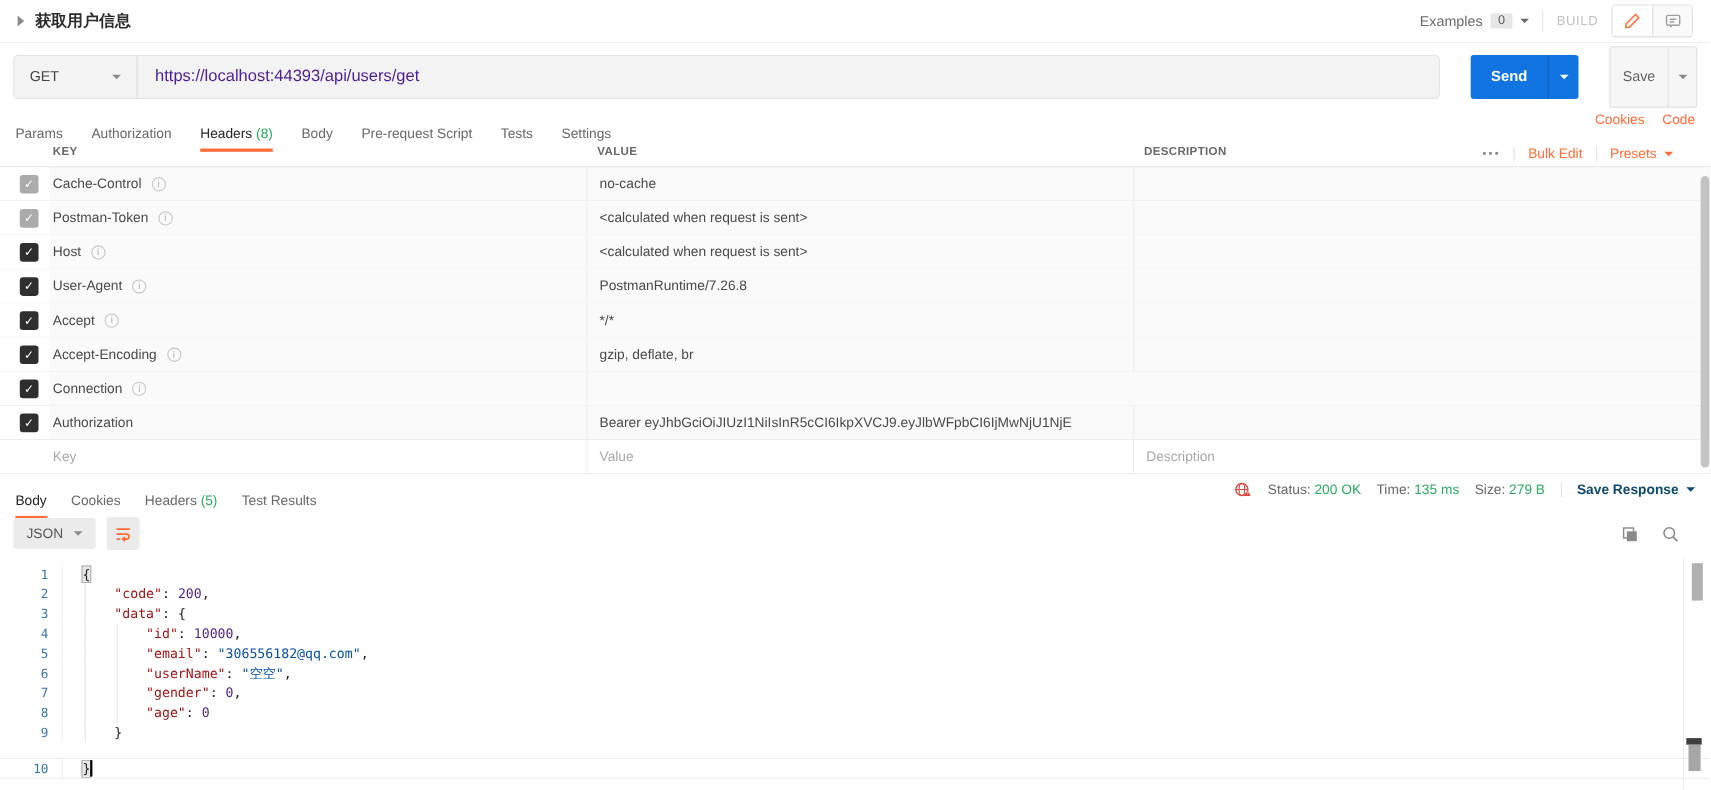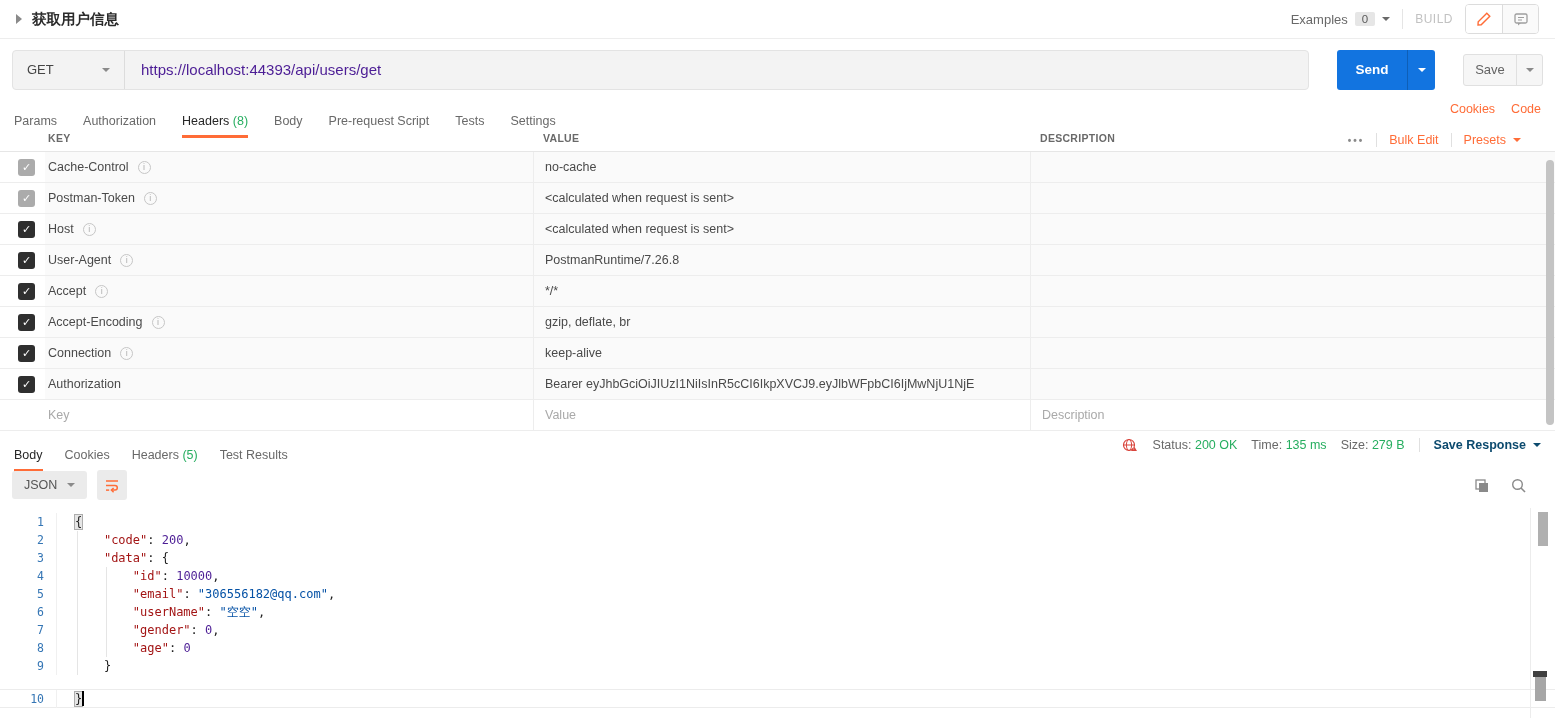--- a/index.html
+++ b/index.html
@@ -23,21 +23,21 @@
 
   
   .urlrow { height:61px; display:flex; align-items:center; padding:0 12px; gap:28px; }
   .url-group { flex:1; height:40px; background:#f3f3f3; border:1px solid #e3e3e3; border-radius:4px; display:flex; align-items:center; }
   .method { width:112px; align-self:stretch; display:flex; align-items:center; justify-content:space-between; padding:0 14px; border-right:1px solid #dcdcdc; color:#454545; font-size:13px; }
   .method .caret { color:#8a8a8a; }
   .url-text { padding:0 16px; font-size:15px; color:#4c1d95; white-space:nowrap; overflow:hidden; }
   .send-btn { height:40px; display:flex; background:#1274e0; border-radius:3px; color:#fff; cursor:pointer; }
   .send-main { width:70px; display:flex; align-items:center; justify-content:center; font-size:13.5px; font-weight:bold; }
   .send-caret { width:28px; display:flex; align-items:center; justify-content:center; border-left:1px solid rgba(0,0,0,0.18); }
-  .save-btn { height:32px; display:flex; background:#f6f6f6; border:1px solid #e0e0e0; border-radius:3px; color:#636363; }
+  .save-btn { height:56px; display:flex; background:#f6f6f6; border:1px solid #e0e0e0; border-radius:3px; color:#636363; }
   .save-main { width:52px; display:flex; align-items:center; justify-content:center; font-size:13px; }
   .save-caret { width:26px; display:flex; align-items:center; justify-content:center; border-left:1px solid #e0e0e0; color:#8a8a8a; }
 
   
   .tabsrow { height:28px; display:flex; align-items:flex-start; padding:2px 14px 0 14px; }
   .tabs { display:flex; gap:26px; }
   .tab { font-size:12.5px; color:#696969; padding-bottom:7px; border-bottom:3px solid transparent; cursor:pointer;margin-top:12px; }
   .tab.active { color:#262626; border-bottom-color:#ff6c37; }
   .tab .count { color:#27ae60; }
   .tabsrow-right { margin-left:auto; display:flex; gap:16px; }
@@ -255,21 +255,20 @@
         <div class="c-desc"></div>
       </div>
       <div class="hrow">
         <div class="c-check">
           <span class="checkbox">✓</span>
         </div>
         <div class="c-key">
           <span>Connection</span>
           <span class="info-i">i</span>
         </div>
-        <div class="c-val">keep-alive</div>
         <div class="c-desc"></div>
       </div>
       <div class="hrow">
         <div class="c-check">
           <span class="checkbox">✓</span>
         </div>
         <div class="c-key">
           <span>Authorization</span>
         </div>
         <div class="c-val">Bearer eyJhbGciOiJIUzI1NiIsInR5cCI6IkpXVCJ9.eyJlbWFpbCI6IjMwNjU1NjE</div>

